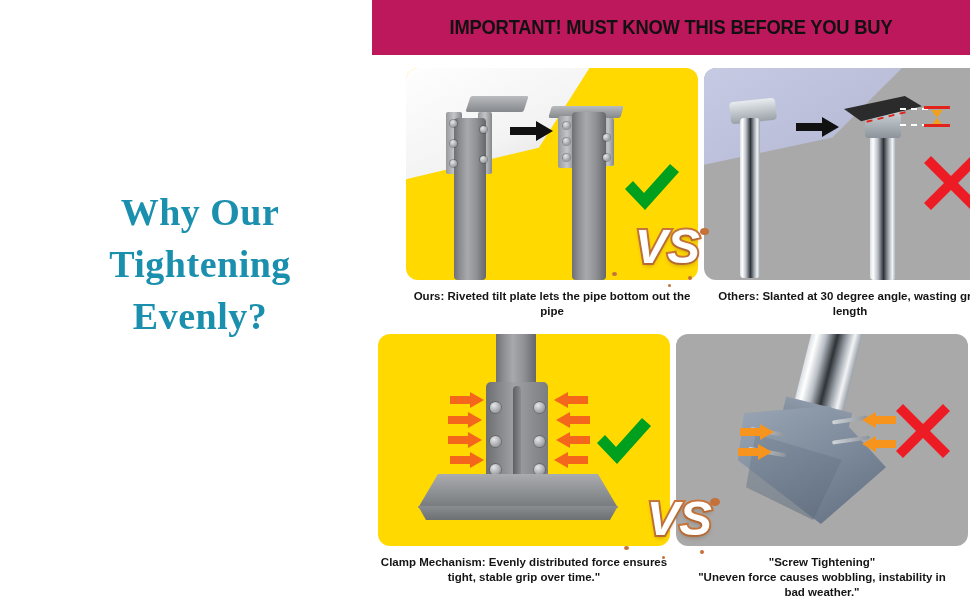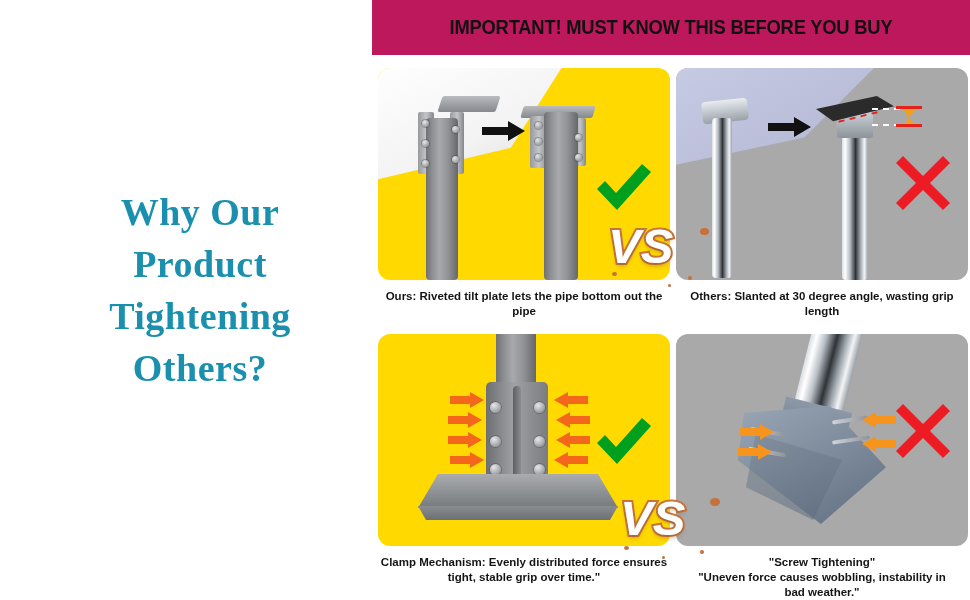--- a/index.html
+++ b/index.html
@@ -38,21 +38,21 @@
     transform:scaleX(0.94);
     white-space:nowrap;
   }
 
   
   .grid{position:absolute;left:372px;top:62px;width:598px;height:538px;}
 
   .cell{position:absolute;width:292px;}
   .cell.c-left{left:6px;}
   .cell.c-right{left:304px;}
-  .cell.r-top{top:6px;}
+  .cell.r-top{top:6px;margin-left:28px;}
   .cell.r-bot{top:272px;}
 
   .panel{
     position:relative;width:292px;height:212px;border-radius:12px;overflow:hidden;
   }
   .panel.ours{background:#ffd900;}
   .panel.theirs{background:#a9a9a9;}
 
   .caption{
     margin-top:9px;width:292px;text-align:center;
@@ -67,21 +67,21 @@
   .xmark{
     position:absolute;right:16px;top:86px;width:58px;height:58px;
   }
   .check svg,.xmark svg{display:block;width:100%;height:100%;}
 
   
   .vs{
     position:absolute;z-index:40;width:92px;height:56px;
     font-family:"Liberation Sans", sans-serif;
     font-style:italic;font-weight:bold;font-size:49px;line-height:56px;
-    text-align:left;color:#ffffff;
+    text-align:right;color:#ffffff;
     -webkit-text-stroke:4px #c8763c;
     paint-order:stroke fill;
     text-shadow:0 3px 4px rgba(120,70,30,.35);
   }
   .vs-top{left:608px;top:218px;}
   .vs-bot{left:620px;top:490px;}
   .speck{position:absolute;border-radius:50%;background:#c4713a;z-index:41;}
 
   
 
@@ -166,23 +166,22 @@
     border-radius:2px;
   }
 </style>
 </head>
 <body>
 
 <div id="stage">
 
   <div class="headline">
     <span class="ln">Why Our</span>
-    <span class="ln">Product</span>
     <span class="ln">Tightening</span>
-    <span class="ln">Others?</span>
+    <span class="ln">Evenly?</span>
   </div>
 
   <div class="banner">
     <div class="btxt">IMPORTANT! MUST KNOW THIS BEFORE YOU BUY</div>
   </div>
 
   <div class="grid">
 
     <div class="cell c-left r-top">
       <div class="panel ours">

